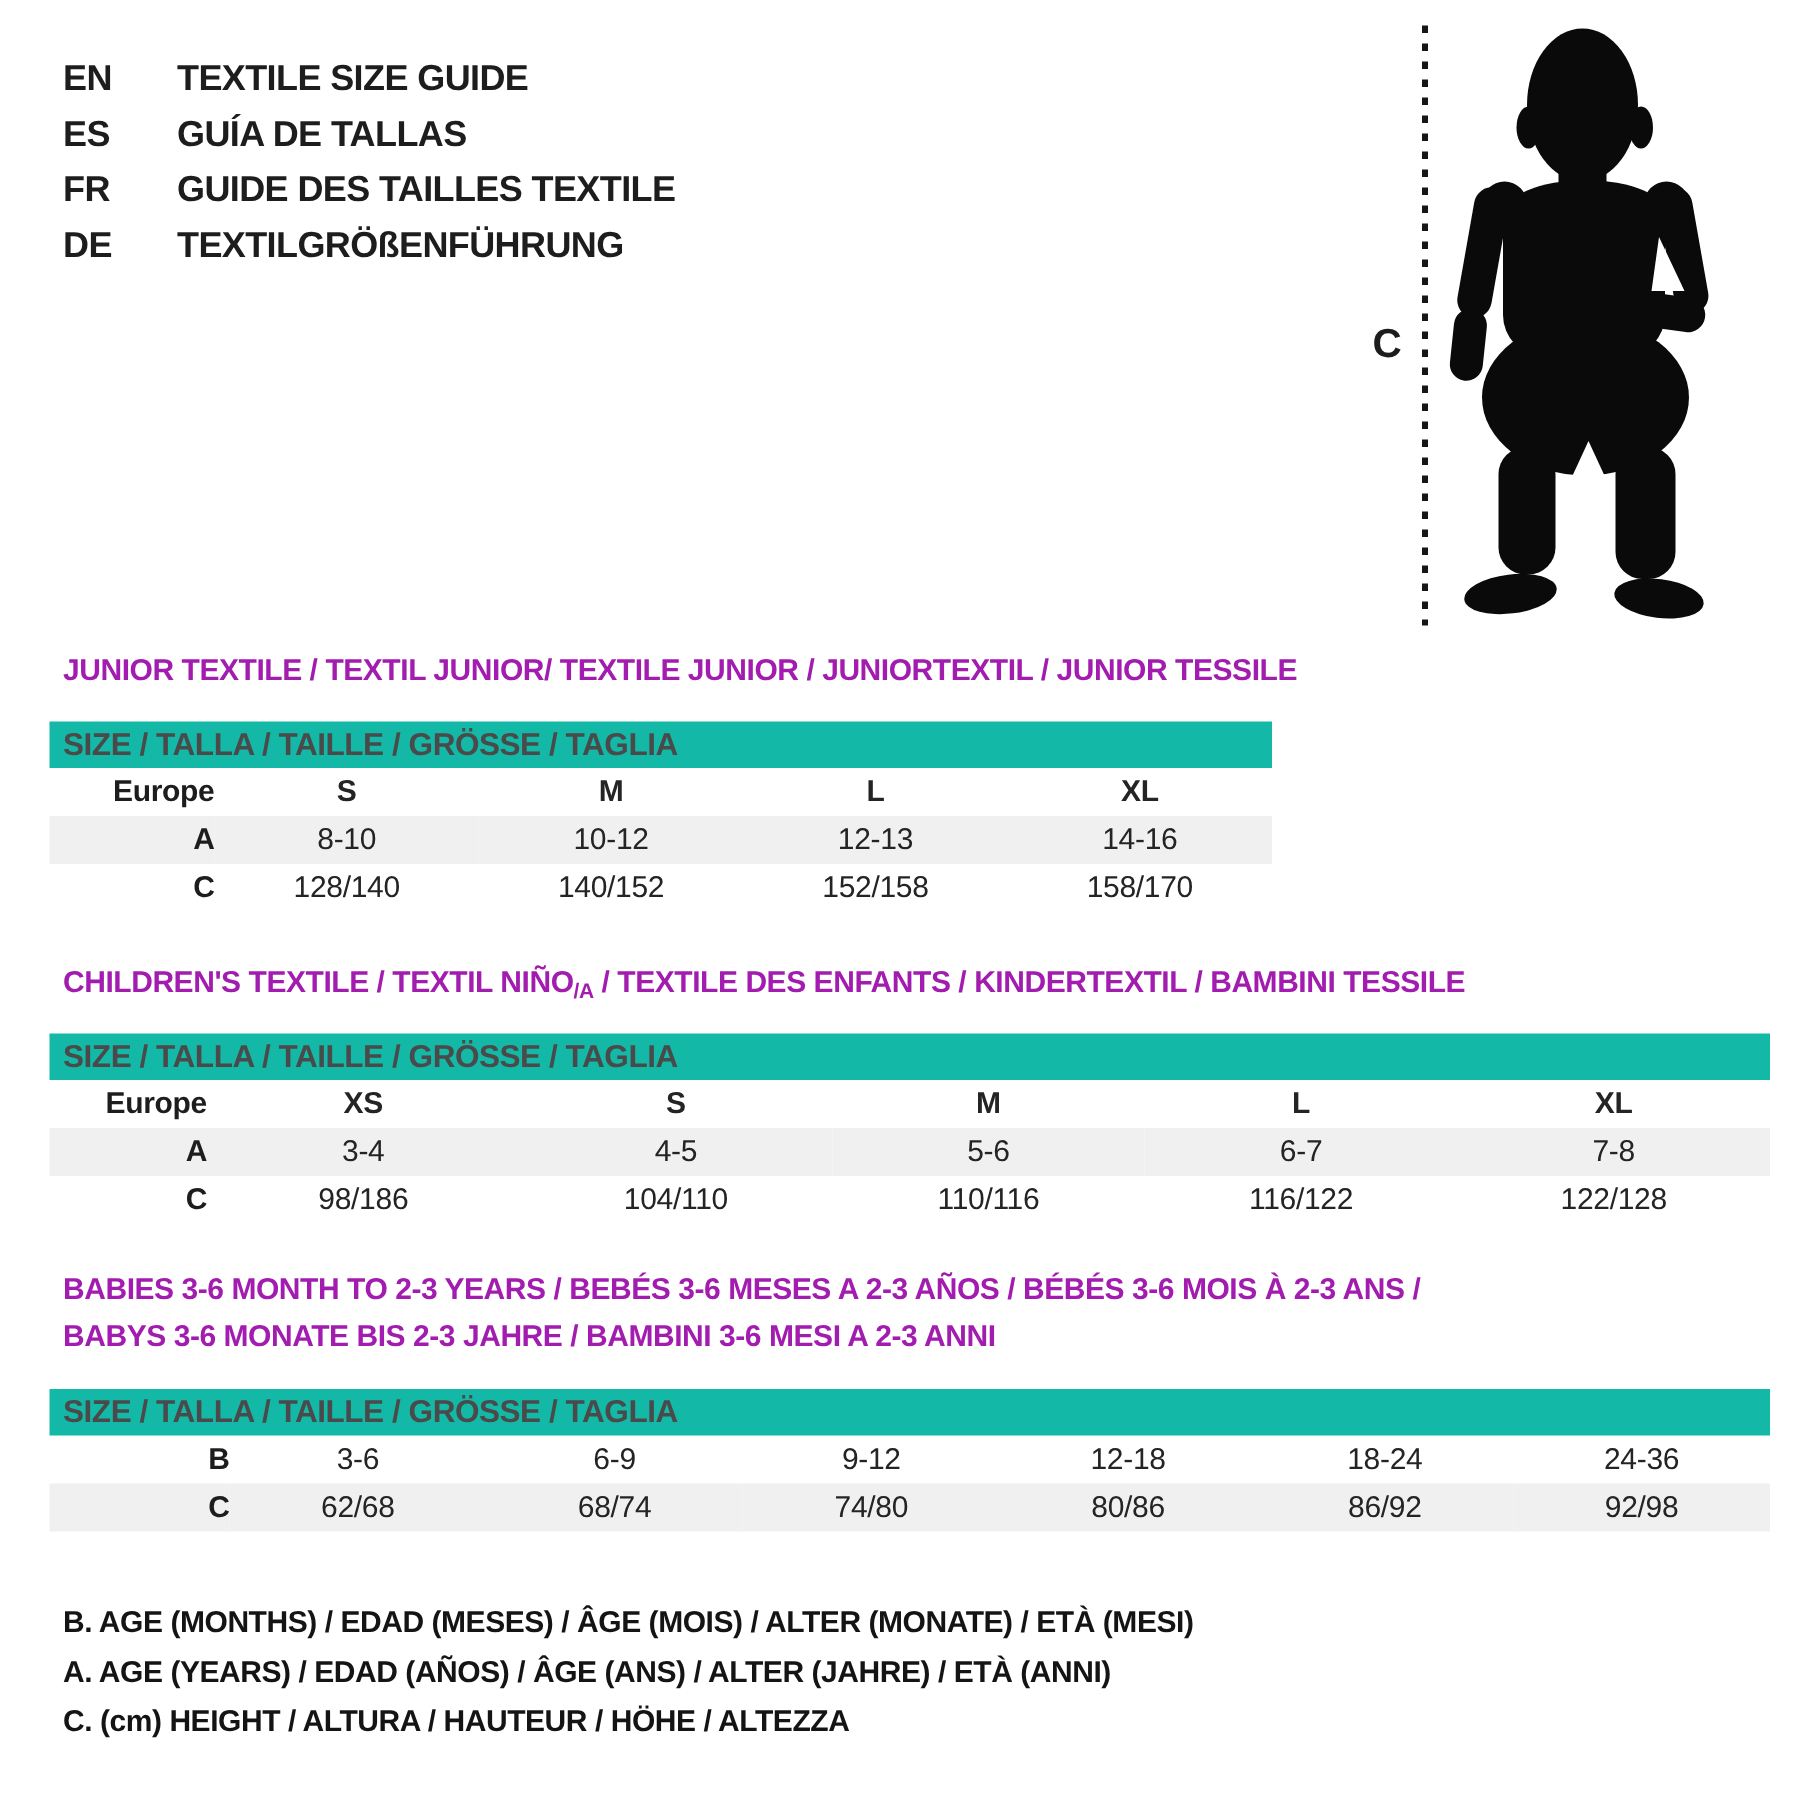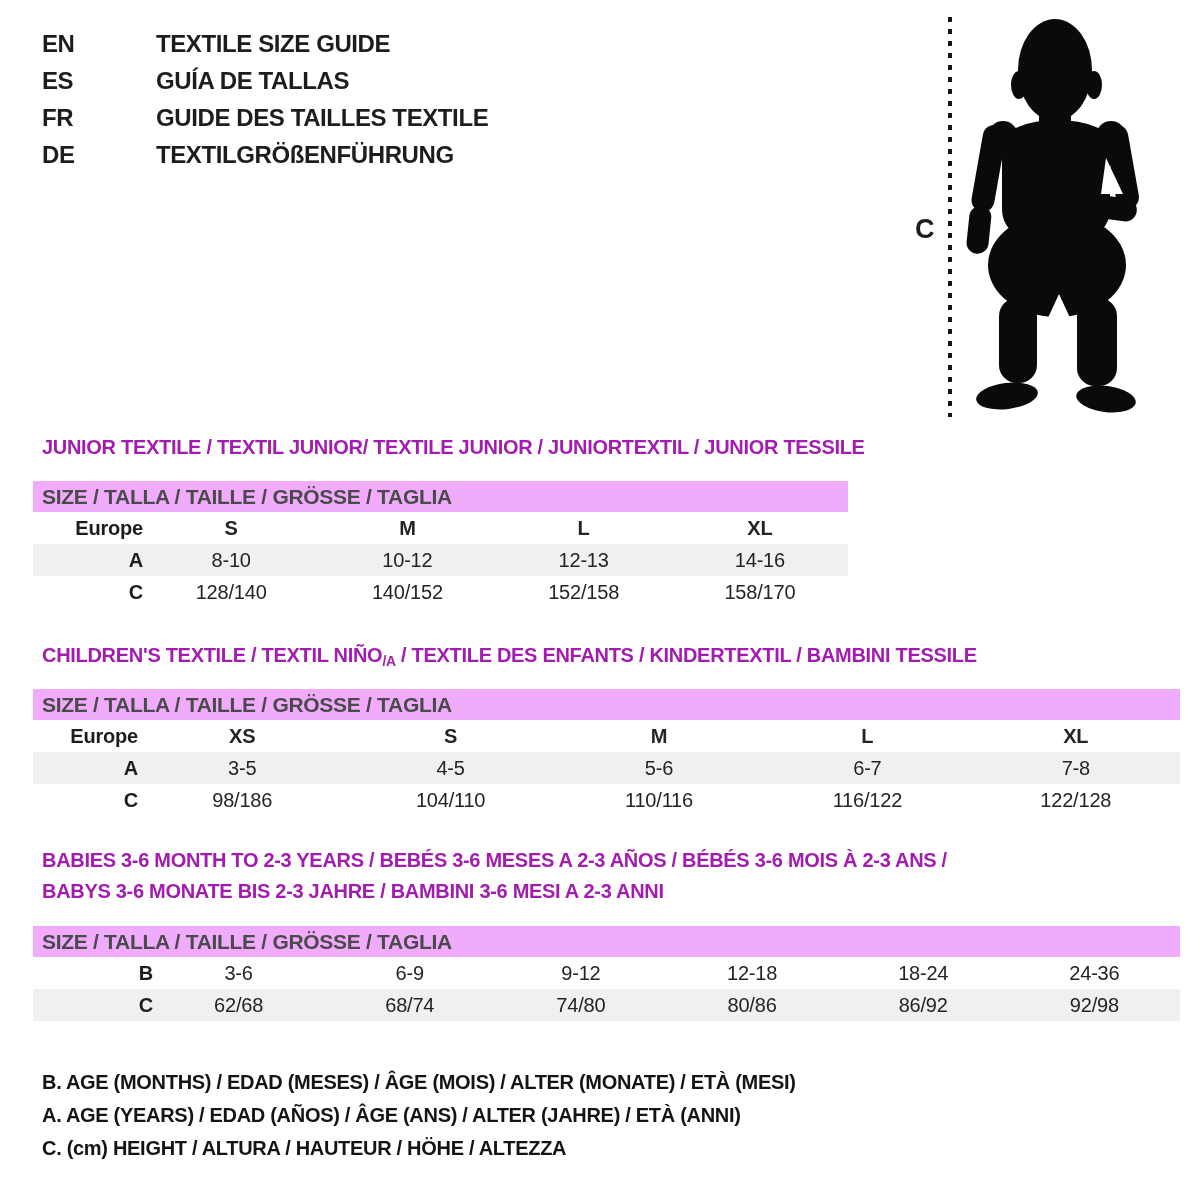--- a/index.html
+++ b/index.html
@@ -3,39 +3,39 @@
 <meta charset="utf-8">
 <style>
   html,body{margin:0;padding:0;}
   body{
     width:1200px;height:1200px;position:relative;background:#ffffff;
     font-family:"Liberation Sans", sans-serif;color:#1d1d1d;overflow:hidden;
     -webkit-font-smoothing:antialiased;
   }
   
   .lang-block{position:absolute;left:42px;top:30px;}
-  .lang-row{display:flex;height:37px;align-items:flex-start;gap:38px;}
+  .lang-row{display:flex;height:37px;align-items:flex-end;}
   .lang-code{width:76px;font-weight:700;font-size:24px;letter-spacing:-0.4px;}
   .lang-title{font-weight:700;font-size:24px;letter-spacing:-0.4px;white-space:nowrap;}
   
   .figure-svg{position:absolute;left:900px;top:8px;}
   .c-marker{position:absolute;left:915px;top:214px;font-weight:700;font-size:27px;}
   
   .sec-head{position:absolute;font-weight:700;font-size:20px;letter-spacing:-0.3px;white-space:nowrap;color:#a21caf;}
   .sec-head .subsc{font-size:14px;vertical-align:-4px;}
   #junior-heading{left:42px;top:436px;}
   #children-heading{left:42px;top:644px;}
   #babies-heading{left:42px;top:845px;line-height:31px;}
   
   table.size-table{position:absolute;border-collapse:collapse;table-layout:fixed;}
   #junior-table{left:33px;top:481px;width:815px;}
   #children-table{left:33px;top:689px;width:1147px;}
   #babies-table{left:33px;top:926px;width:1147px;}
   th.size-head{
-    background:#f0abfc;color:#4a4a4a;text-align:left;font-weight:700;
+    background:#14b8a6;color:#4a4a4a;text-align:left;font-weight:700;
     font-size:21px;letter-spacing:-0.3px;height:31px;padding:0 0 0 9px;
   }
   table.size-table td{
     height:32px;font-size:20px;font-weight:400;text-align:center;
     color:#242424;padding:0;letter-spacing:-0.2px;white-space:nowrap;
   }
   table.size-table td.rowlabel{text-align:right;padding-left:9px;font-weight:700;color:#1d1d1d;}
   table.size-table tr.shaded{background:#f0f0f0;}
   table.size-table tr.bold-row td{font-weight:700;}
   #junior-table col.col-label{width:110px;}
@@ -153,21 +153,21 @@
       <tr class="bold-row">
         <td class="rowlabel">Europe</td>
         <td>XS</td>
         <td>S</td>
         <td>M</td>
         <td>L</td>
         <td>XL</td>
       </tr>
       <tr class="shaded ">
         <td class="rowlabel">A</td>
-        <td>3-5</td>
+        <td>3-4</td>
         <td>4-5</td>
         <td>5-6</td>
         <td>6-7</td>
         <td>7-8</td>
       </tr>
       <tr class="">
         <td class="rowlabel">C</td>
         <td>98/186</td>
         <td>104/110</td>
         <td>110/116</td>

